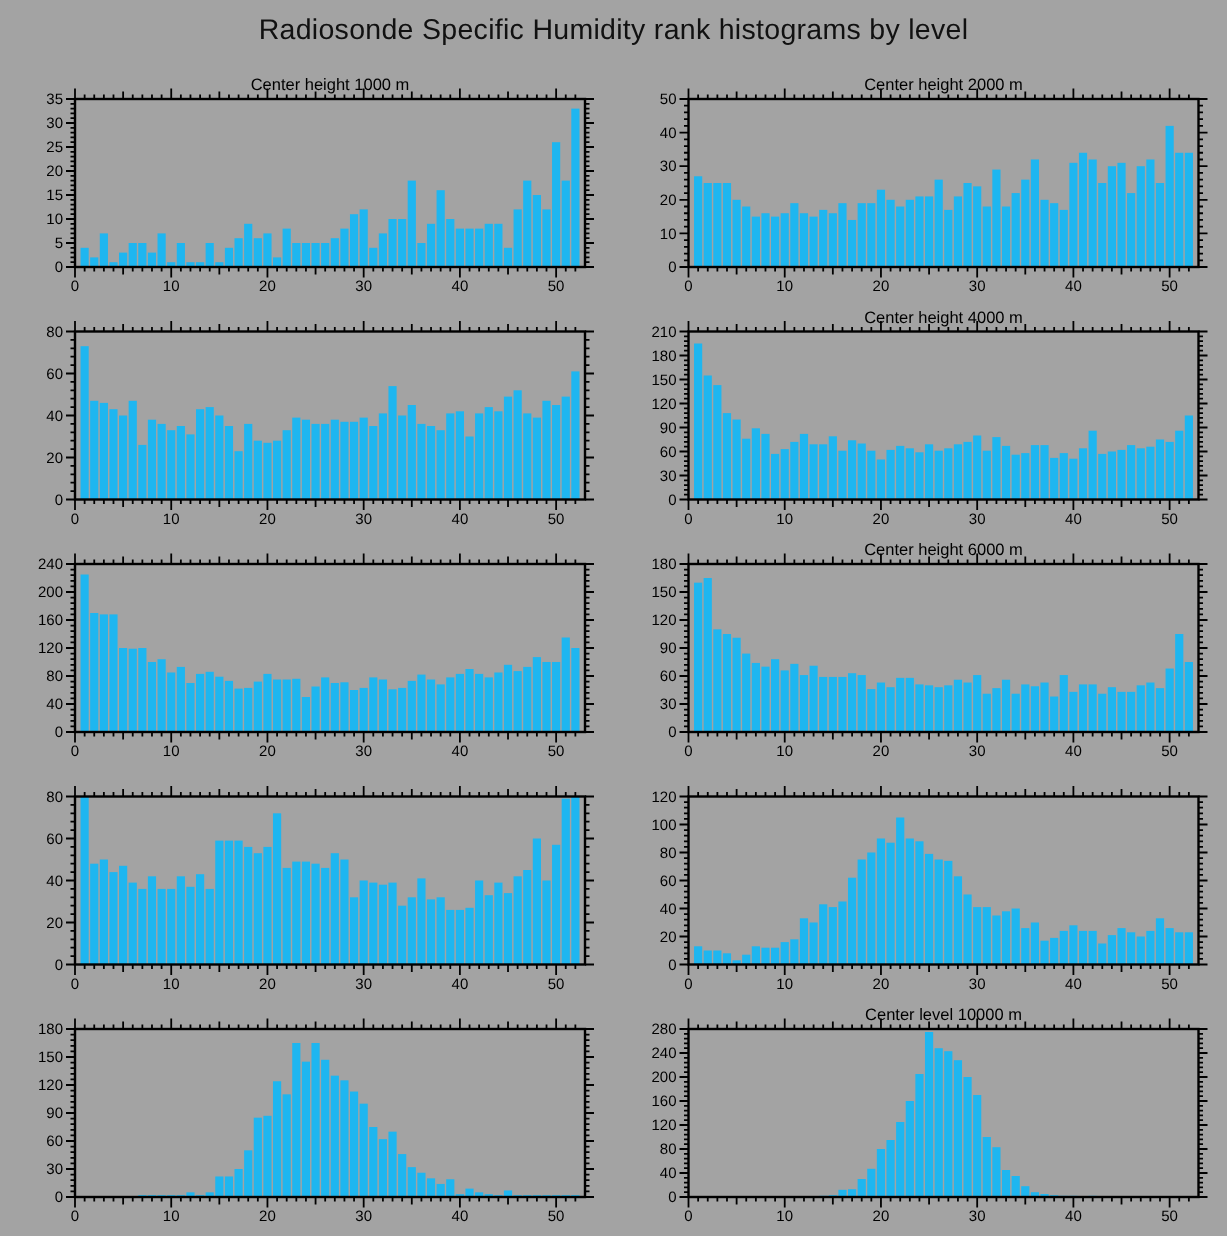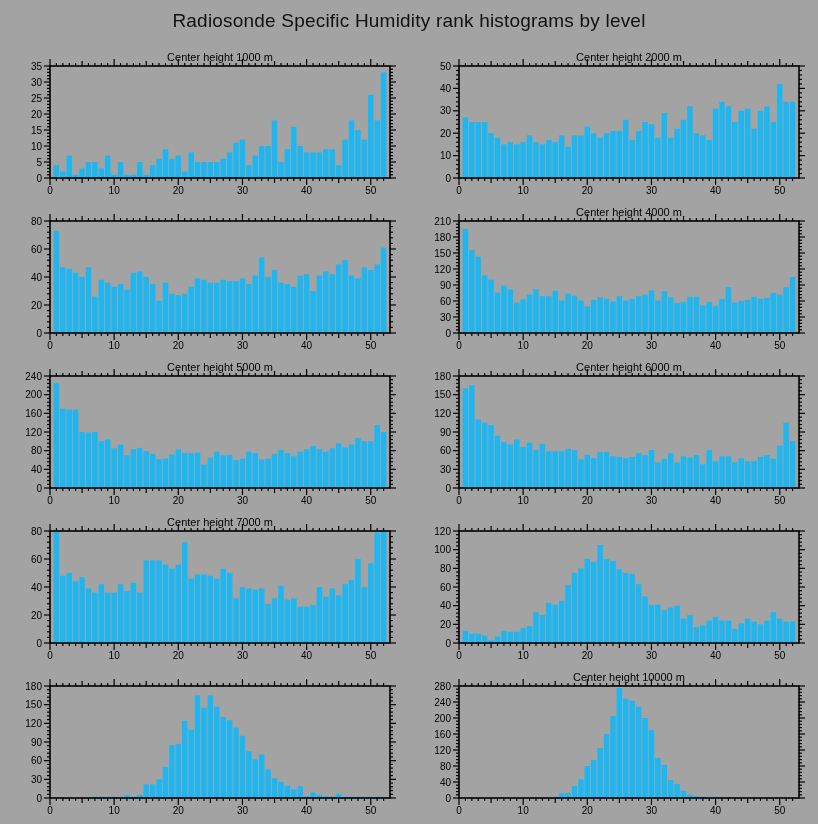--- a/index.html
+++ b/index.html
@@ -983,21 +983,20 @@
             <text x="42" y="101.50" text-anchor="end" font-size="10">60</text>
             <text x="42" y="85.50" text-anchor="end" font-size="10">90</text>
             <text x="42" y="69.50" text-anchor="end" font-size="10">120</text>
             <text x="42" y="53.50" text-anchor="end" font-size="10">150</text>
             <text x="42" y="37.50" text-anchor="end" font-size="10">180</text>
             <text x="42" y="21.50" text-anchor="end" font-size="10">210</text>
           </g>
         </svg>
     </div>
     <div class="cell">
-      <div class="subtitle">Center height 5000 m</div>
       <svg class="plot" width="409" height="155">
           <g>
             <rect x="53.69" y="25.00" width="5.45" height="105.00" fill="#1eb6f0"></rect>
             <rect x="60.10" y="50.67" width="5.45" height="79.33" fill="#1eb6f0"></rect>
             <rect x="66.52" y="51.60" width="5.45" height="78.40" fill="#1eb6f0"></rect>
             <rect x="72.93" y="51.60" width="5.45" height="78.40" fill="#1eb6f0"></rect>
             <rect x="79.35" y="74.00" width="5.45" height="56.00" fill="#1eb6f0"></rect>
             <rect x="85.76" y="74.47" width="5.45" height="55.53" fill="#1eb6f0"></rect>
             <rect x="92.18" y="74.00" width="5.45" height="56.00" fill="#1eb6f0"></rect>
             <rect x="98.59" y="83.33" width="5.45" height="46.67" fill="#1eb6f0"></rect>
@@ -1473,21 +1472,20 @@
             <text x="42" y="114.83" text-anchor="end" font-size="10">30</text>
             <text x="42" y="96.17" text-anchor="end" font-size="10">60</text>
             <text x="42" y="77.50" text-anchor="end" font-size="10">90</text>
             <text x="42" y="58.83" text-anchor="end" font-size="10">120</text>
             <text x="42" y="40.17" text-anchor="end" font-size="10">150</text>
             <text x="42" y="21.50" text-anchor="end" font-size="10">180</text>
           </g>
         </svg>
     </div>
     <div class="cell">
-      <div class="subtitle">Center height 7000 m</div>
       <svg class="plot" width="409" height="155">
           <g>
             <rect x="53.69" y="18.00" width="5.45" height="112.00" fill="#1eb6f0"></rect>
             <rect x="60.10" y="62.80" width="5.45" height="67.20" fill="#1eb6f0"></rect>
             <rect x="66.52" y="60.00" width="5.45" height="70.00" fill="#1eb6f0"></rect>
             <rect x="72.93" y="68.40" width="5.45" height="61.60" fill="#1eb6f0"></rect>
             <rect x="79.35" y="64.20" width="5.45" height="65.80" fill="#1eb6f0"></rect>
             <rect x="85.76" y="75.40" width="5.45" height="54.60" fill="#1eb6f0"></rect>
             <rect x="92.18" y="79.60" width="5.45" height="50.40" fill="#1eb6f0"></rect>
             <rect x="98.59" y="71.20" width="5.45" height="58.80" fill="#1eb6f0"></rect>
@@ -2178,21 +2176,21 @@
             <text x="42" y="114.83" text-anchor="end" font-size="10">30</text>
             <text x="42" y="96.17" text-anchor="end" font-size="10">60</text>
             <text x="42" y="77.50" text-anchor="end" font-size="10">90</text>
             <text x="42" y="58.83" text-anchor="end" font-size="10">120</text>
             <text x="42" y="40.17" text-anchor="end" font-size="10">150</text>
             <text x="42" y="21.50" text-anchor="end" font-size="10">180</text>
           </g>
         </svg>
     </div>
     <div class="cell">
-      <div class="subtitle">Center height 10000 m</div>
+      <div class="subtitle">Center level 10000 m</div>
       <svg class="plot" width="409" height="155">
           <g>
             <rect x="137.08" y="129.20" width="5.45" height="0.80" fill="#1eb6f0"></rect>
             <rect x="143.50" y="128.80" width="5.45" height="1.20" fill="#1eb6f0"></rect>
             <rect x="149.92" y="125.20" width="5.45" height="4.80" fill="#1eb6f0"></rect>
             <rect x="156.33" y="124.80" width="5.45" height="5.20" fill="#1eb6f0"></rect>
             <rect x="162.75" y="118.00" width="5.45" height="12.00" fill="#1eb6f0"></rect>
             <rect x="169.16" y="111.20" width="5.45" height="18.80" fill="#1eb6f0"></rect>
             <rect x="175.58" y="98.00" width="5.45" height="32.00" fill="#1eb6f0"></rect>
             <rect x="181.99" y="92.00" width="5.45" height="38.00" fill="#1eb6f0"></rect>

